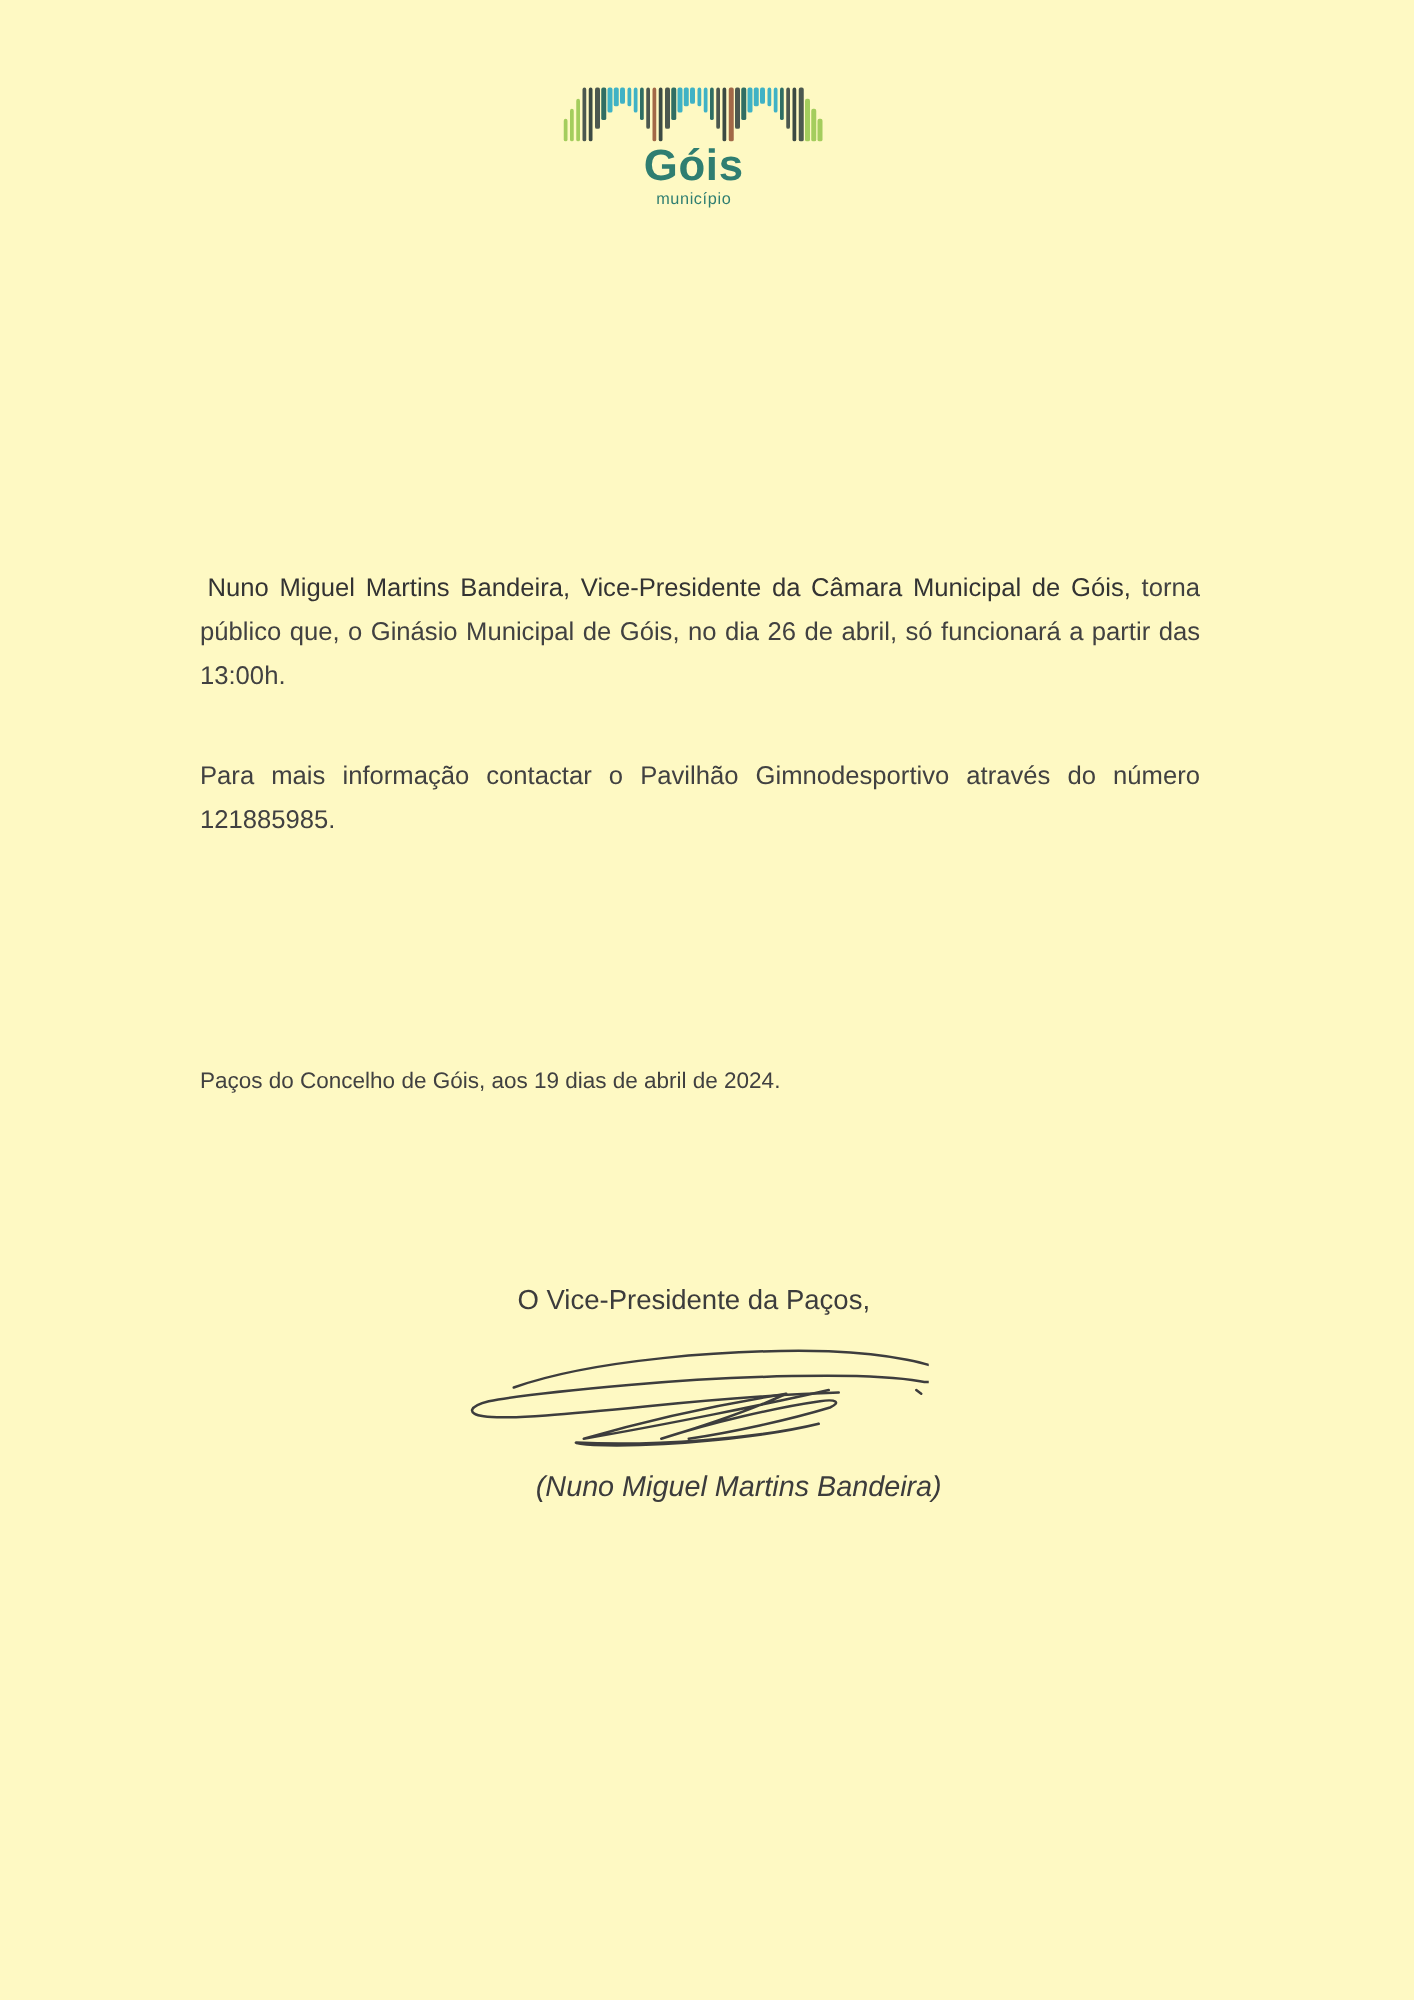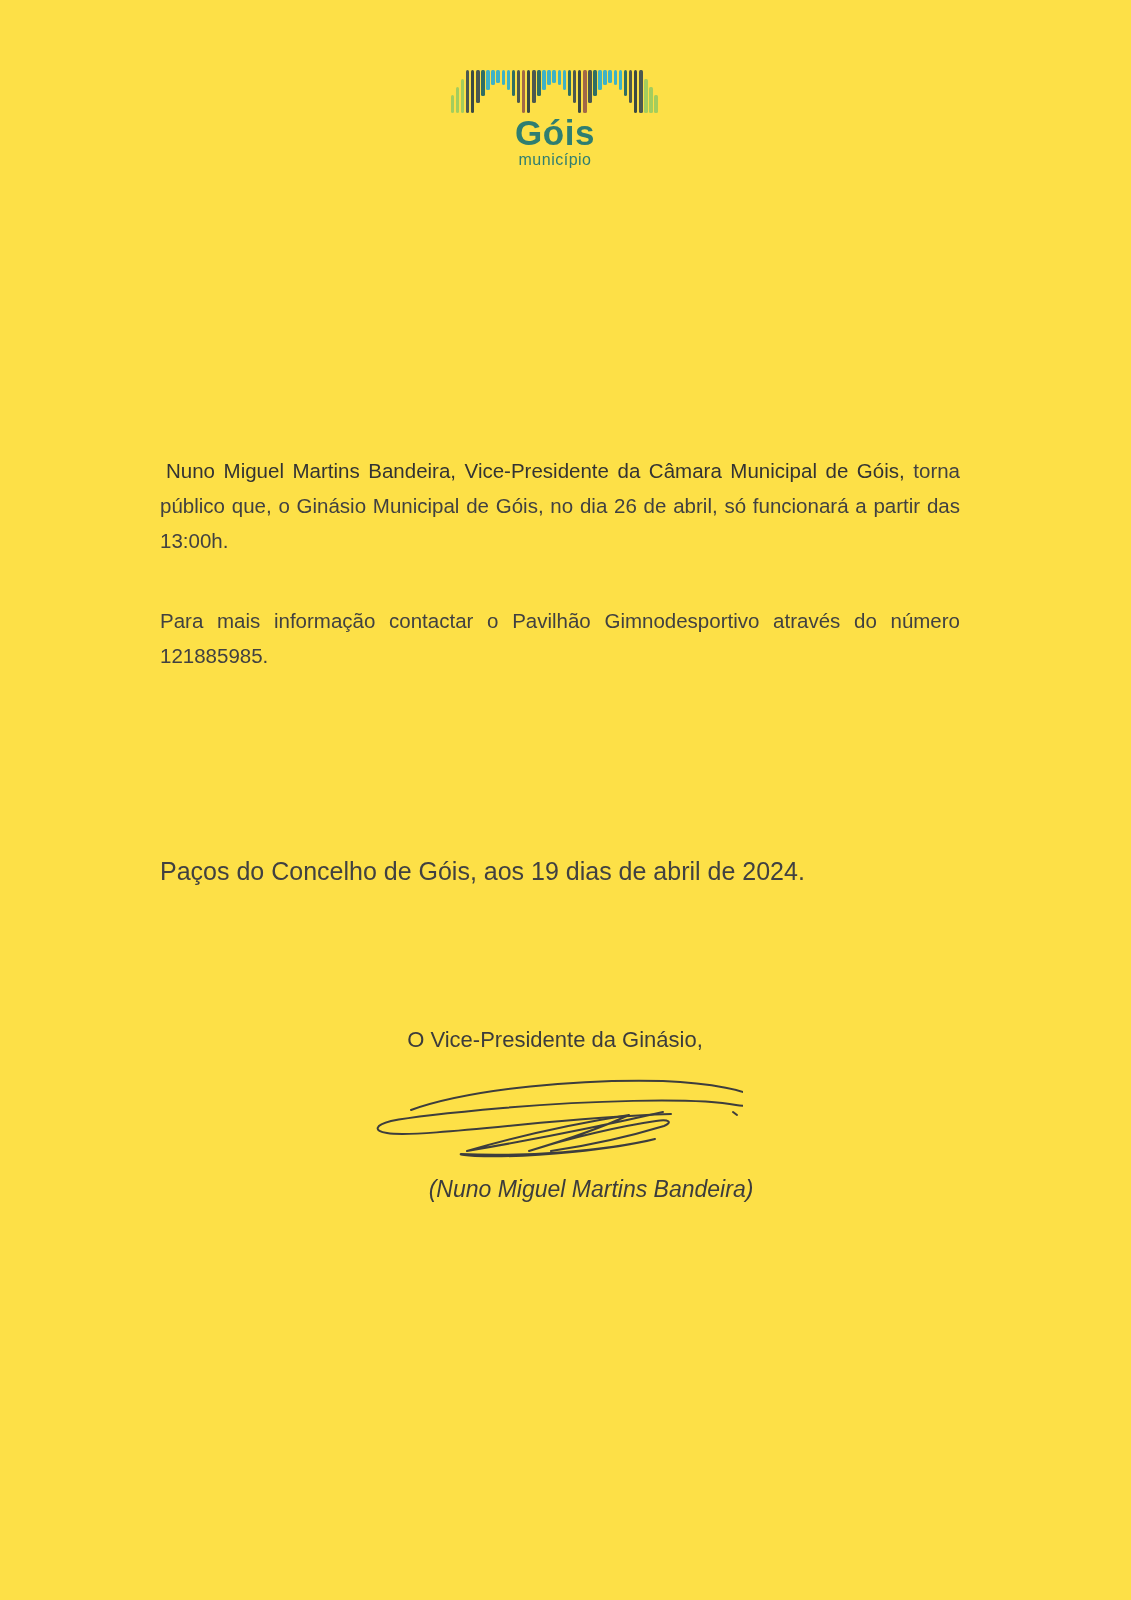--- a/index.html
+++ b/index.html
@@ -1,21 +1,21 @@
 <!DOCTYPE html>
 <html><head>
 <meta charset="utf-8">
 <style>
   html, body { margin: 0; padding: 0; background: #e8e8e8; }
   .page {
     position: relative;
     width: 1131px;
     height: 1600px;
     margin: 0 auto;
-    background: #fde047;
+    background: #fef9c3;
     font-family: "Liberation Sans", sans-serif;
     color: #414141;
     overflow: hidden;
   }
   
   .logo-block {
     position: absolute;
     top: 70px;
     left: 0;
     width: 1110px;
@@ -31,21 +31,21 @@
   .bridge .bar { border-radius: 1.5px; }
   .wordmark {
     margin-top: 2px;
     font-size: 35px;
     font-weight: 700;
     letter-spacing: 0.5px;
     line-height: 1;
   }
   .logo-subtitle {
     margin-top: 2px;
-    font-size: 16px;
+    font-size: 13px;
     font-weight: 400;
     letter-spacing: 0.5px;
     line-height: 1;
   }
   
   .title-row {
     position: absolute;
     top: 301px;
     left: 0;
     width: 1110px;
@@ -72,21 +72,21 @@
   }
   .p1 { top: 432px; text-indent: 6px; }
   .p2 { top: 582px; }
   .p3 { top: 690px; }
   .bold-lead { font-weight: 400; color: #333333; }
   .dateline {
     position: absolute;
     left: 160px;
     top: 829px;
     width: 800px;
-    font-size: 25px;
+    font-size: 18px;
     line-height: 35px;
     color: #414141;
   }
   
   .role-line {
     position: absolute;
     top: 1027px;
     left: 0;
     width: 1110px;
     text-align: center;
@@ -164,21 +164,21 @@
   </div>
 
 
   <p class="body-par p1"><span class="bold-lead">Nuno Miguel Martins Bandeira, Vice-Presidente da Câmara Municipal de Góis,</span><span> torna público que, o Ginásio Municipal de Góis, no dia 26 de abril, só funcionará a partir das 13:00h.</span></p>
 
   <p class="body-par p2">Para mais informação contactar o Pavilhão Gimnodesportivo através do número 121885985.</p>
 
 
   <p class="dateline">Paços do Concelho de Góis, aos 19 dias de abril de 2024.</p>
 
-  <div class="role-line">O Vice-Presidente da Ginásio,</div>
+  <div class="role-line">O Vice-Presidente da Paços,</div>
 
   <svg class="signature-svg" width="380" height="97" viewBox="0 0 380 97" fill="none" stroke="#3d3d3d" stroke-width="2" stroke-linecap="round" stroke-linejoin="round">
     <path d="M 48 44 C 110 22 220 13 300 15 C 348 17 388 25 393 33 C 396 38 383 41 373 39
              C 330 31 220 35 140 42 C 95 46 48 51 28 55 C 12 59 10 65 24 67
              C 42 70 95 65 155 59 C 215 53 275 49 308 48"></path>
     <path d="M 300 46 C 252 57 168 74 104 85 C 162 68 222 56 266 49
              C 238 62 196 76 166 85 C 206 72 258 60 293 55 C 306 53 310 56 301 60
              C 268 70 222 80 188 85"></path>
     <path d="M 98 88 C 160 91 242 85 292 73 C 252 83 172 92 112 90 C 104 89.6 96 88.6 98 88 Z"></path>
     <path d="M 370 46 l 4 3"></path>

